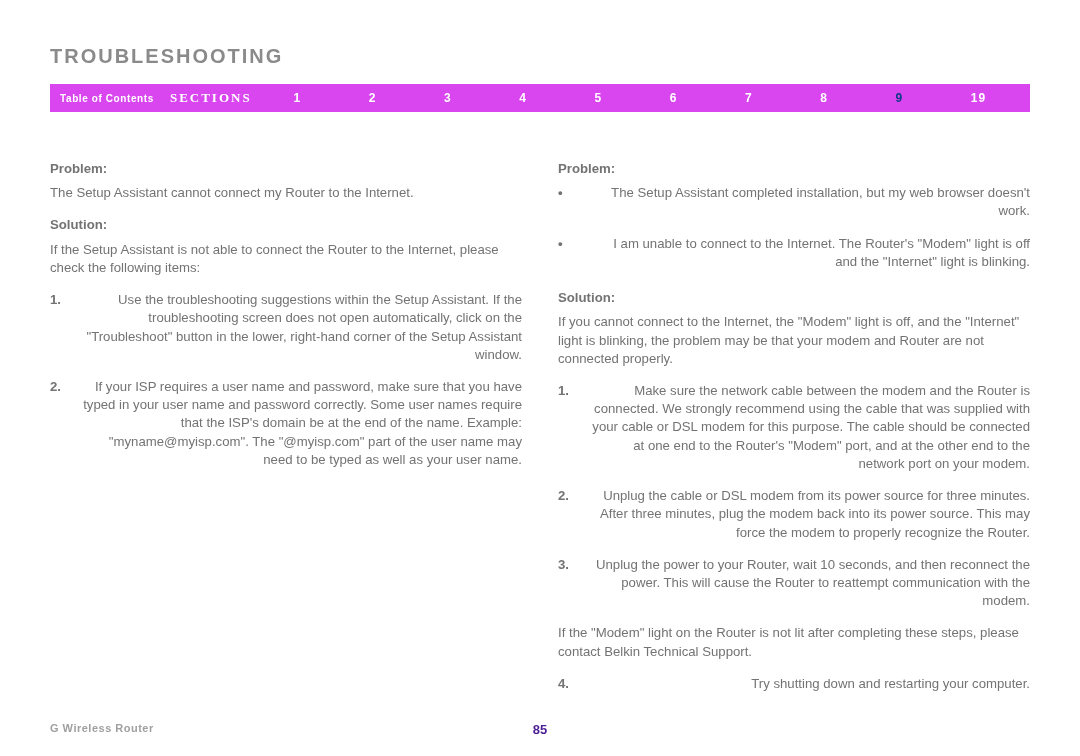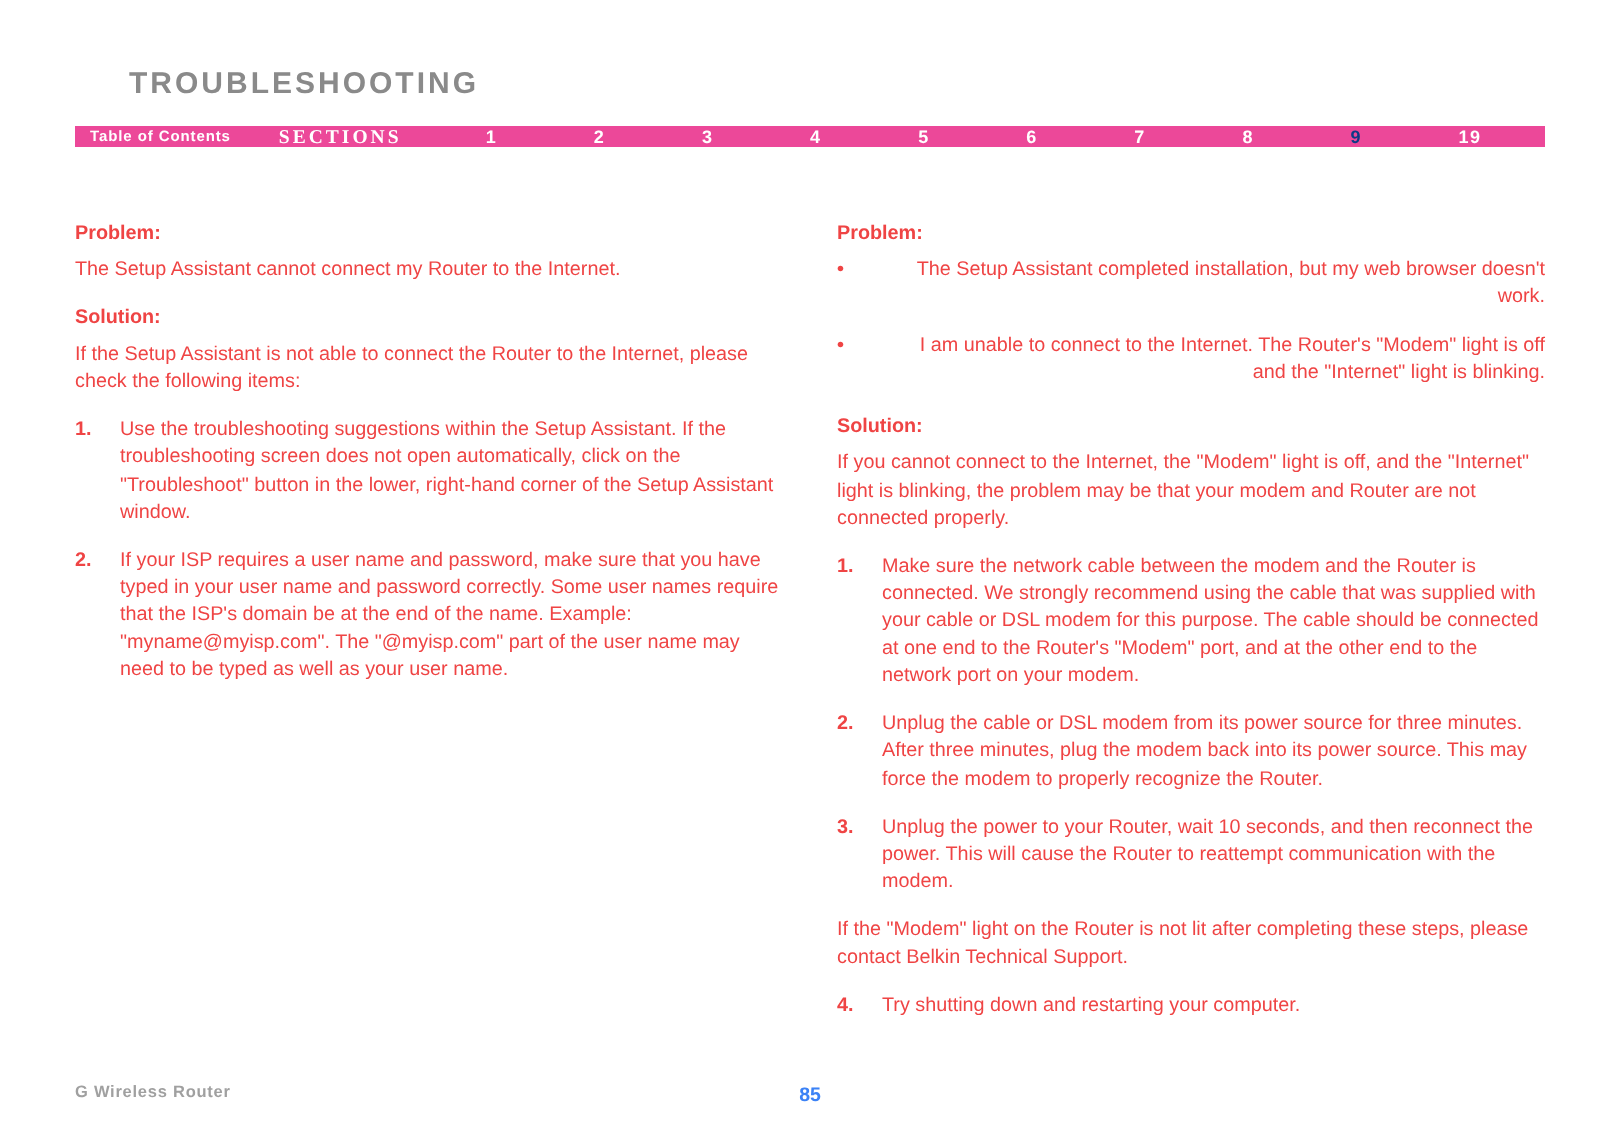--- a/index.html
+++ b/index.html
@@ -1,39 +1,39 @@
 <!DOCTYPE html>
 <html><head>
 <meta charset="utf-8">
 <style>
   * { margin: 0; padding: 0; box-sizing: border-box; }
   html, body { width: 1080px; height: 756px; background: #fff; font-family: Arial, Helvetica, sans-serif; color: #000; }
   .page { width: 1080px; height: 756px; position: relative; padding: 45px 50px 30px 50px; }
-  .title { font-size: 20px; font-weight: bold; letter-spacing: 2px; color: #8a8a8a; margin-bottom: 16px; margin-left: 36px; }
-  .navbar { width: 100%; height: 14px; background: #ec4899; display: flex; align-items: center; font-size: 11px; color: #fff; font-weight: bold; letter-spacing: 1px; gap: 16px; }
+  .title { font-size: 20px; font-weight: bold; letter-spacing: 2px; color: #8a8a8a; margin-bottom: 16px; }
+  .navbar { width: 100%; height: 28px; background: #d946ef; display: flex; align-items: center; font-size: 11px; color: #fff; font-weight: bold; letter-spacing: 1px; }
   .navbar .toc { padding: 0 16px 0 10px; font-size: 10px; letter-spacing: 0.6px; }
   .navbar .sections-label { font-size: 13px; letter-spacing: 2px; padding-right: 8px; font-family: Liberation Serif, serif; }
   .navbar .numbers { flex: 1; display: flex; justify-content: space-around; padding: 0 10px 0 0; }
   .navbar .num { font-size: 12px; font-weight: bold; cursor: pointer; }
   .navbar .num.active { color: #0b3a86; }
   .content { display: flex; margin-top: 48px; gap: 36px; }
-  .col { flex: 1; font-size: 13.2px; line-height: 1.38; color: #ef4444; }
+  .col { flex: 1; font-size: 13.2px; line-height: 1.38; color: #737373; }
   .col .heading { font-weight: bold; margin-bottom: 6px; font-size: 13.2px; }
   .col p.text { margin-bottom: 14px; }
   .col ol { list-style: none; margin-bottom: 14px; }
   .col ol li { display: flex; margin-bottom: 14px; }
   .col ol li .num { font-weight: bold; width: 30px; flex-shrink: 0; }
-  .col ol li .litxt { flex: 1; }
+  .col ol li .litxt { flex: 1; text-align: right; }
   .col ul { list-style: none; margin-bottom: 18px; }
   .col ul li { display: flex; margin-bottom: 14px; }
   .col ul li .bullet { width: 30px; flex-shrink: 0; font-weight: bold; }
   .col ul li .litxt { flex: 1; text-align: right; }
   .footer { position: absolute; bottom: 22px; left: 50px; right: 50px; display: flex; align-items: flex-start; font-size: 11px; color: #a0a0a0; font-weight: bold; }
   .footer .product { letter-spacing: 0.5px; }
-  .footer .pagenum { position: absolute; left: 50%; transform: translateX(-50%); color: #3b82f6; font-size: 13px; font-weight: bold; }
+  .footer .pagenum { position: absolute; left: 50%; transform: translateX(-50%); color: #4c1d95; font-size: 13px; font-weight: bold; }
 </style>
 </head>
 <body>
 
 <div class="page">
 
   <div class="title">TROUBLESHOOTING</div>
 
   <div class="navbar">
     <span class="toc">Table of Contents</span>

